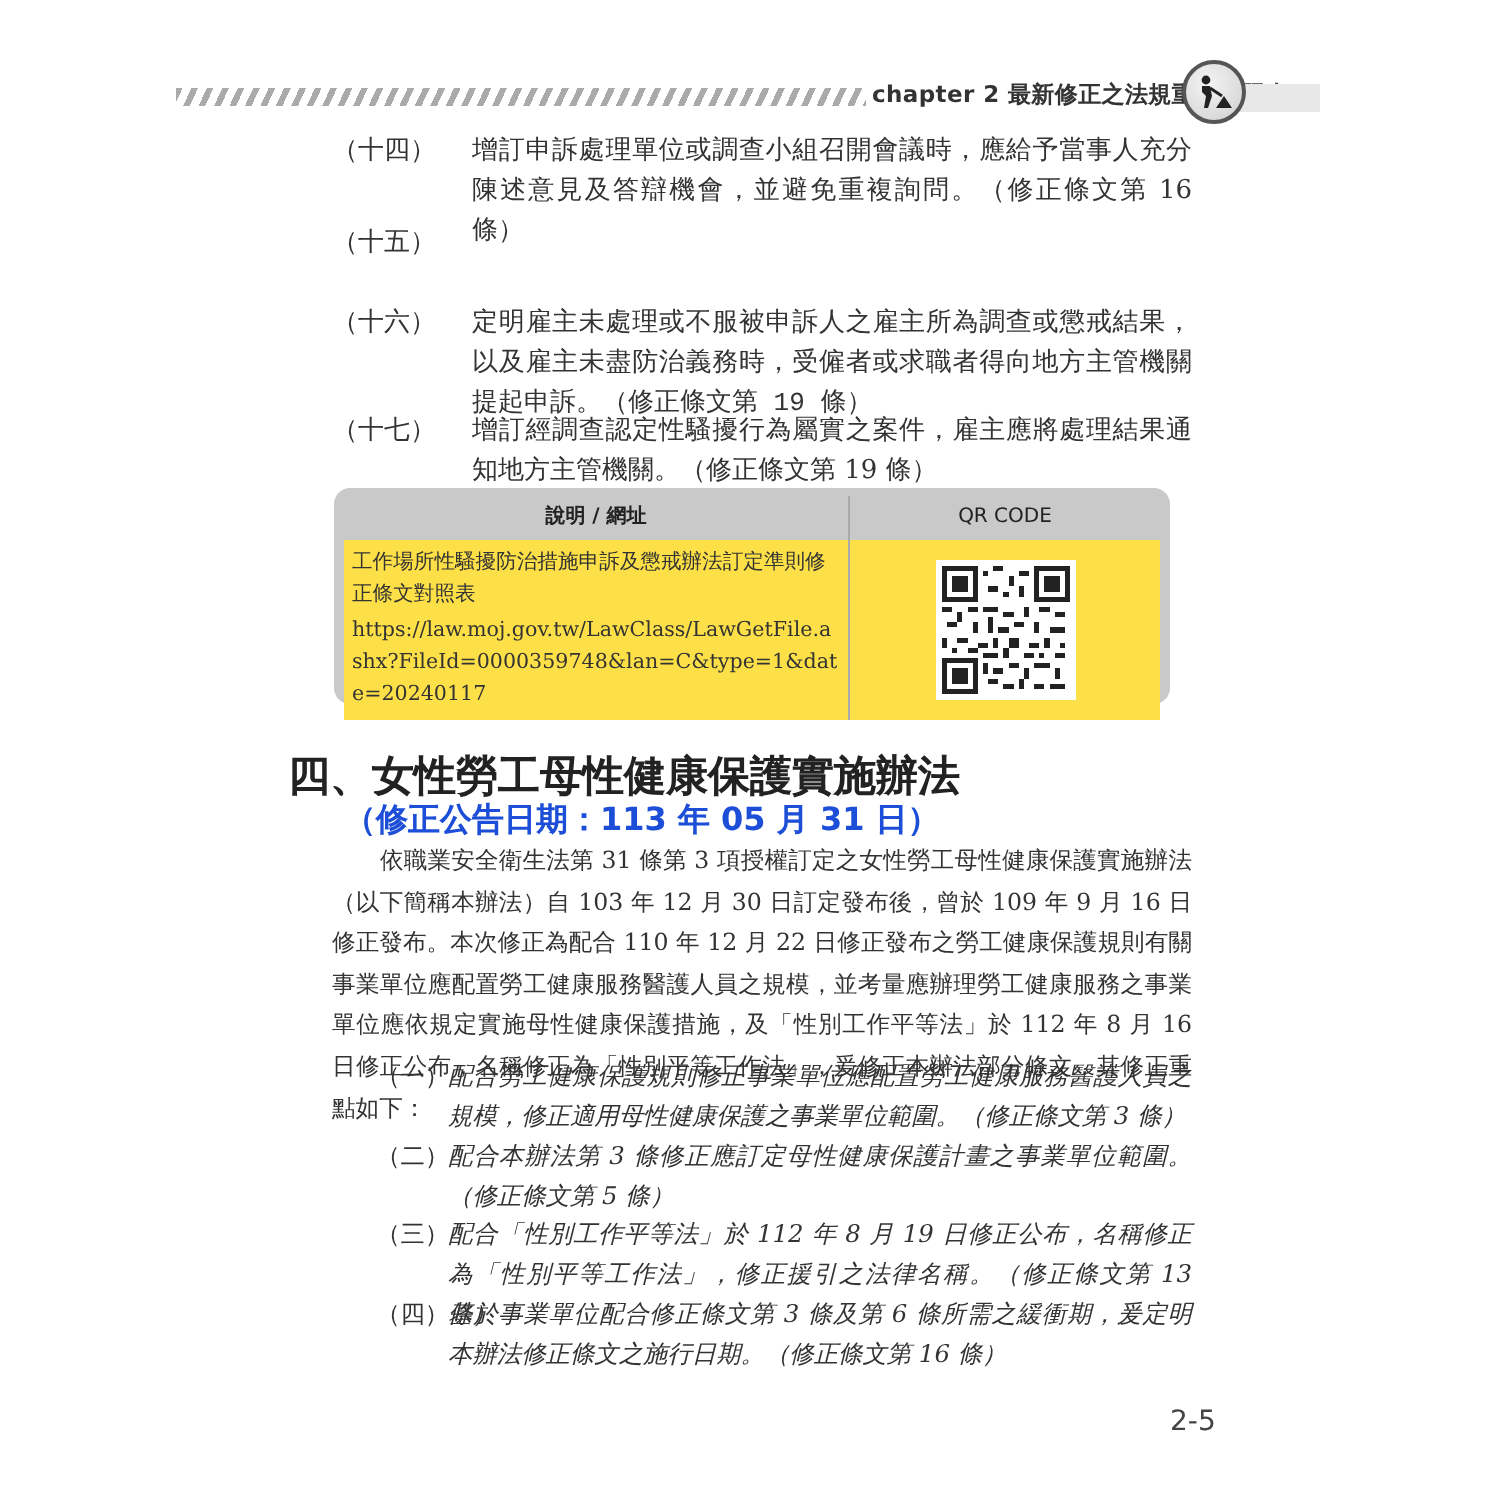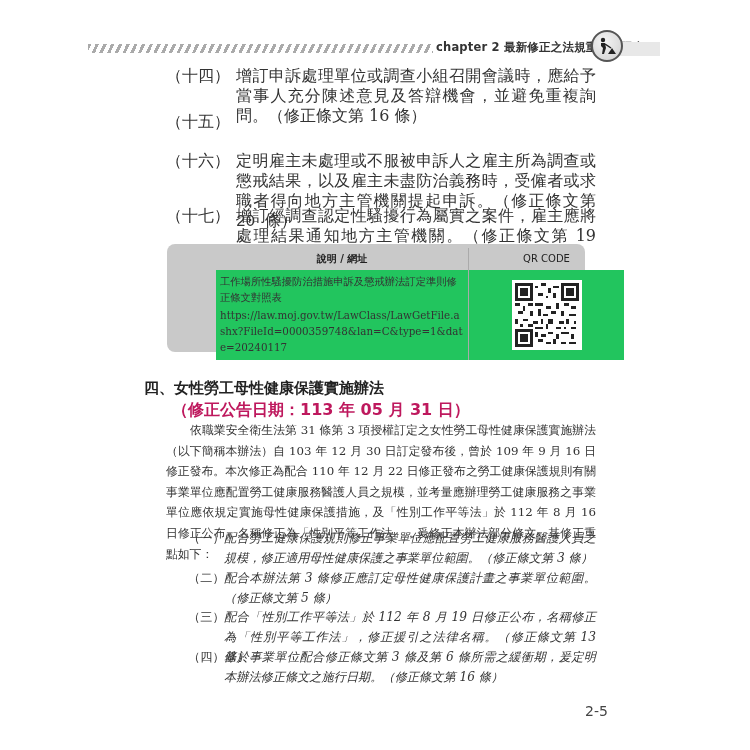--- a/index.html
+++ b/index.html
@@ -9,39 +9,39 @@
     .header { position: absolute; left: 88px; top: 38px; width: 572px; height: 36px; }
     .header-stripes { position: absolute; left: 0; top: 6px; width: 345px; height: 9px;
       background: repeating-linear-gradient(115deg, #aaaaaa 0px, #aaaaaa 3px, transparent 3px, transparent 7px); }
     .header-title { position: absolute; left: 348px; top: 2px; font-family: "DejaVu Sans", "Liberation Sans", sans-serif;
       font-size: 11.5px; font-weight: bold; color: #333; white-space: nowrap; letter-spacing: 0.2px; }
     .header-bar { position: absolute; left: 515px; top: 4px; width: 57px; height: 14px; background: #e8e8e8; }
     .header-icon { position: absolute; left: 503px; top: -8px; width: 32px; height: 32px; border-radius: 50%;
       background: radial-gradient(circle at 40% 35%, #f4f4f4, #cfcfcf); border: 2px solid #555; box-sizing: border-box; }
     .header-icon svg { position: absolute; left: 4px; top: 4px; }
 
-    .item { position: absolute; left: 166px; width: 430px; font-size: 16px; line-height: 20px; }
+    .item { position: absolute; left: 166px; width: 430px; font-size: 13px; line-height: 20px; }
     .item .num { position: absolute; left: 0; top: 0; white-space: nowrap; }
     .item .txt { margin-left: 70px; text-align: justify; }
 
     .tbl { position: absolute; left: 167px; top: 244px; width: 418px; height: 108px; background: #c9c9c9;
       border-radius: 8px; box-sizing: border-box; padding: 4px 5px 6px 5px; }
-    .tbl-inner { width: 100%; height: 100%; display: grid; grid-template-columns: 253px 1fr; grid-template-rows: 22px 1fr; margin-left: 44px; }
+    .tbl-inner { width: 100%; height: 100%; display: grid; grid-template-columns: 253px 1fr; grid-template-rows: 22px 1fr; }
     .th { font-family: "DejaVu Sans", "Liberation Sans", sans-serif; font-size: 10px; text-align: center; line-height: 22px; color: #222; }
     .th.left { font-weight: bold; border-right: 1px solid #aaa; }
-    .td { background: #22c55e; }
+    .td { background: #fde047; }
     .td.left { padding: 3px 4px; font-size: 10.3px; line-height: 16px; border-right: 1px solid #aaa; color: #333; }
     .td.left p { margin: 0 0 2px 0; }
     .td.right { display: flex; align-items: center; justify-content: center; }
     .qr { width: 64px; height: 64px; background: #fff; padding: 3px; }
 
     .section-title { position: absolute; left: 144px; top: 377px; font-family: "DejaVu Sans", "Liberation Sans", sans-serif;
-      font-size: 15px; font-weight: bold; color: #222; line-height: 22px; text-align: right; }
+      font-size: 21px; font-weight: bold; color: #222; line-height: 22px; text-align: right; }
     .section-sub { position: absolute; left: 172px; top: 399px; font-family: "DejaVu Sans", "Liberation Sans", sans-serif;
-      font-size: 16px; font-weight: bold; color: #be185d; line-height: 22px; }
+      font-size: 16px; font-weight: bold; color: #1d4ed8; line-height: 22px; }
 
     .para { position: absolute; left: 166px; top: 420px; width: 430px; font-size: 11.8px; line-height: 20.6px; text-align: justify; text-indent: 24px; }
 
     .item2 { position: absolute; left: 188px; width: 408px; font-size: 12.2px; line-height: 20px; }
     .item2 .num { position: absolute; left: 0; top: 0; white-space: nowrap; }
     .item2 .txt { margin-left: 36px; text-align: justify; font-style: italic; }
 
     .page-num { position: absolute; left: 585px; top: 703px; font-family: "DejaVu Sans", "Liberation Sans", sans-serif; font-size: 14px; color: #444; }
   </style>
 </head>
@@ -63,21 +63,21 @@
 
 <div class="item" style="top:66px;">
   <span class="num">（十四）</span>
   <div class="txt">增訂申訴處理單位或調查小組召開會議時，應給予當事人充分陳述意見及答辯機會，並避免重複詢問。（修正條文第 16 條）</div>
 </div>
 <div class="item" style="top:112px;">
   <span class="num">（十五）</span>
 </div>
 <div class="item" style="top:152px;font-family:Liberation Mono, monospace;">
   <span class="num">（十六）</span>
-  <div class="txt">定明雇主未處理或不服被申訴人之雇主所為調查或懲戒結果，以及雇主未盡防治義務時，受僱者或求職者得向地方主管機關提起申訴。（修正條文第 20 條）</div>
+  <div class="txt">定明雇主未處理或不服被申訴人之雇主所為調查或懲戒結果，以及雇主未盡防治義務時，受僱者或求職者得向地方主管機關提起申訴。（修正條文第 19 條）</div>
 </div>
 <div class="item" style="top:206px;">
   <span class="num">（十七）</span>
   <div class="txt">增訂經調查認定性騷擾行為屬實之案件，雇主應將處理結果通知地方主管機關。（修正條文第 19 條）</div>
 </div>
 
 <div class="tbl">
   <div class="tbl-inner">
     <div class="th left">說明 / 網址</div>
     <div class="th">QR CODE</div>

